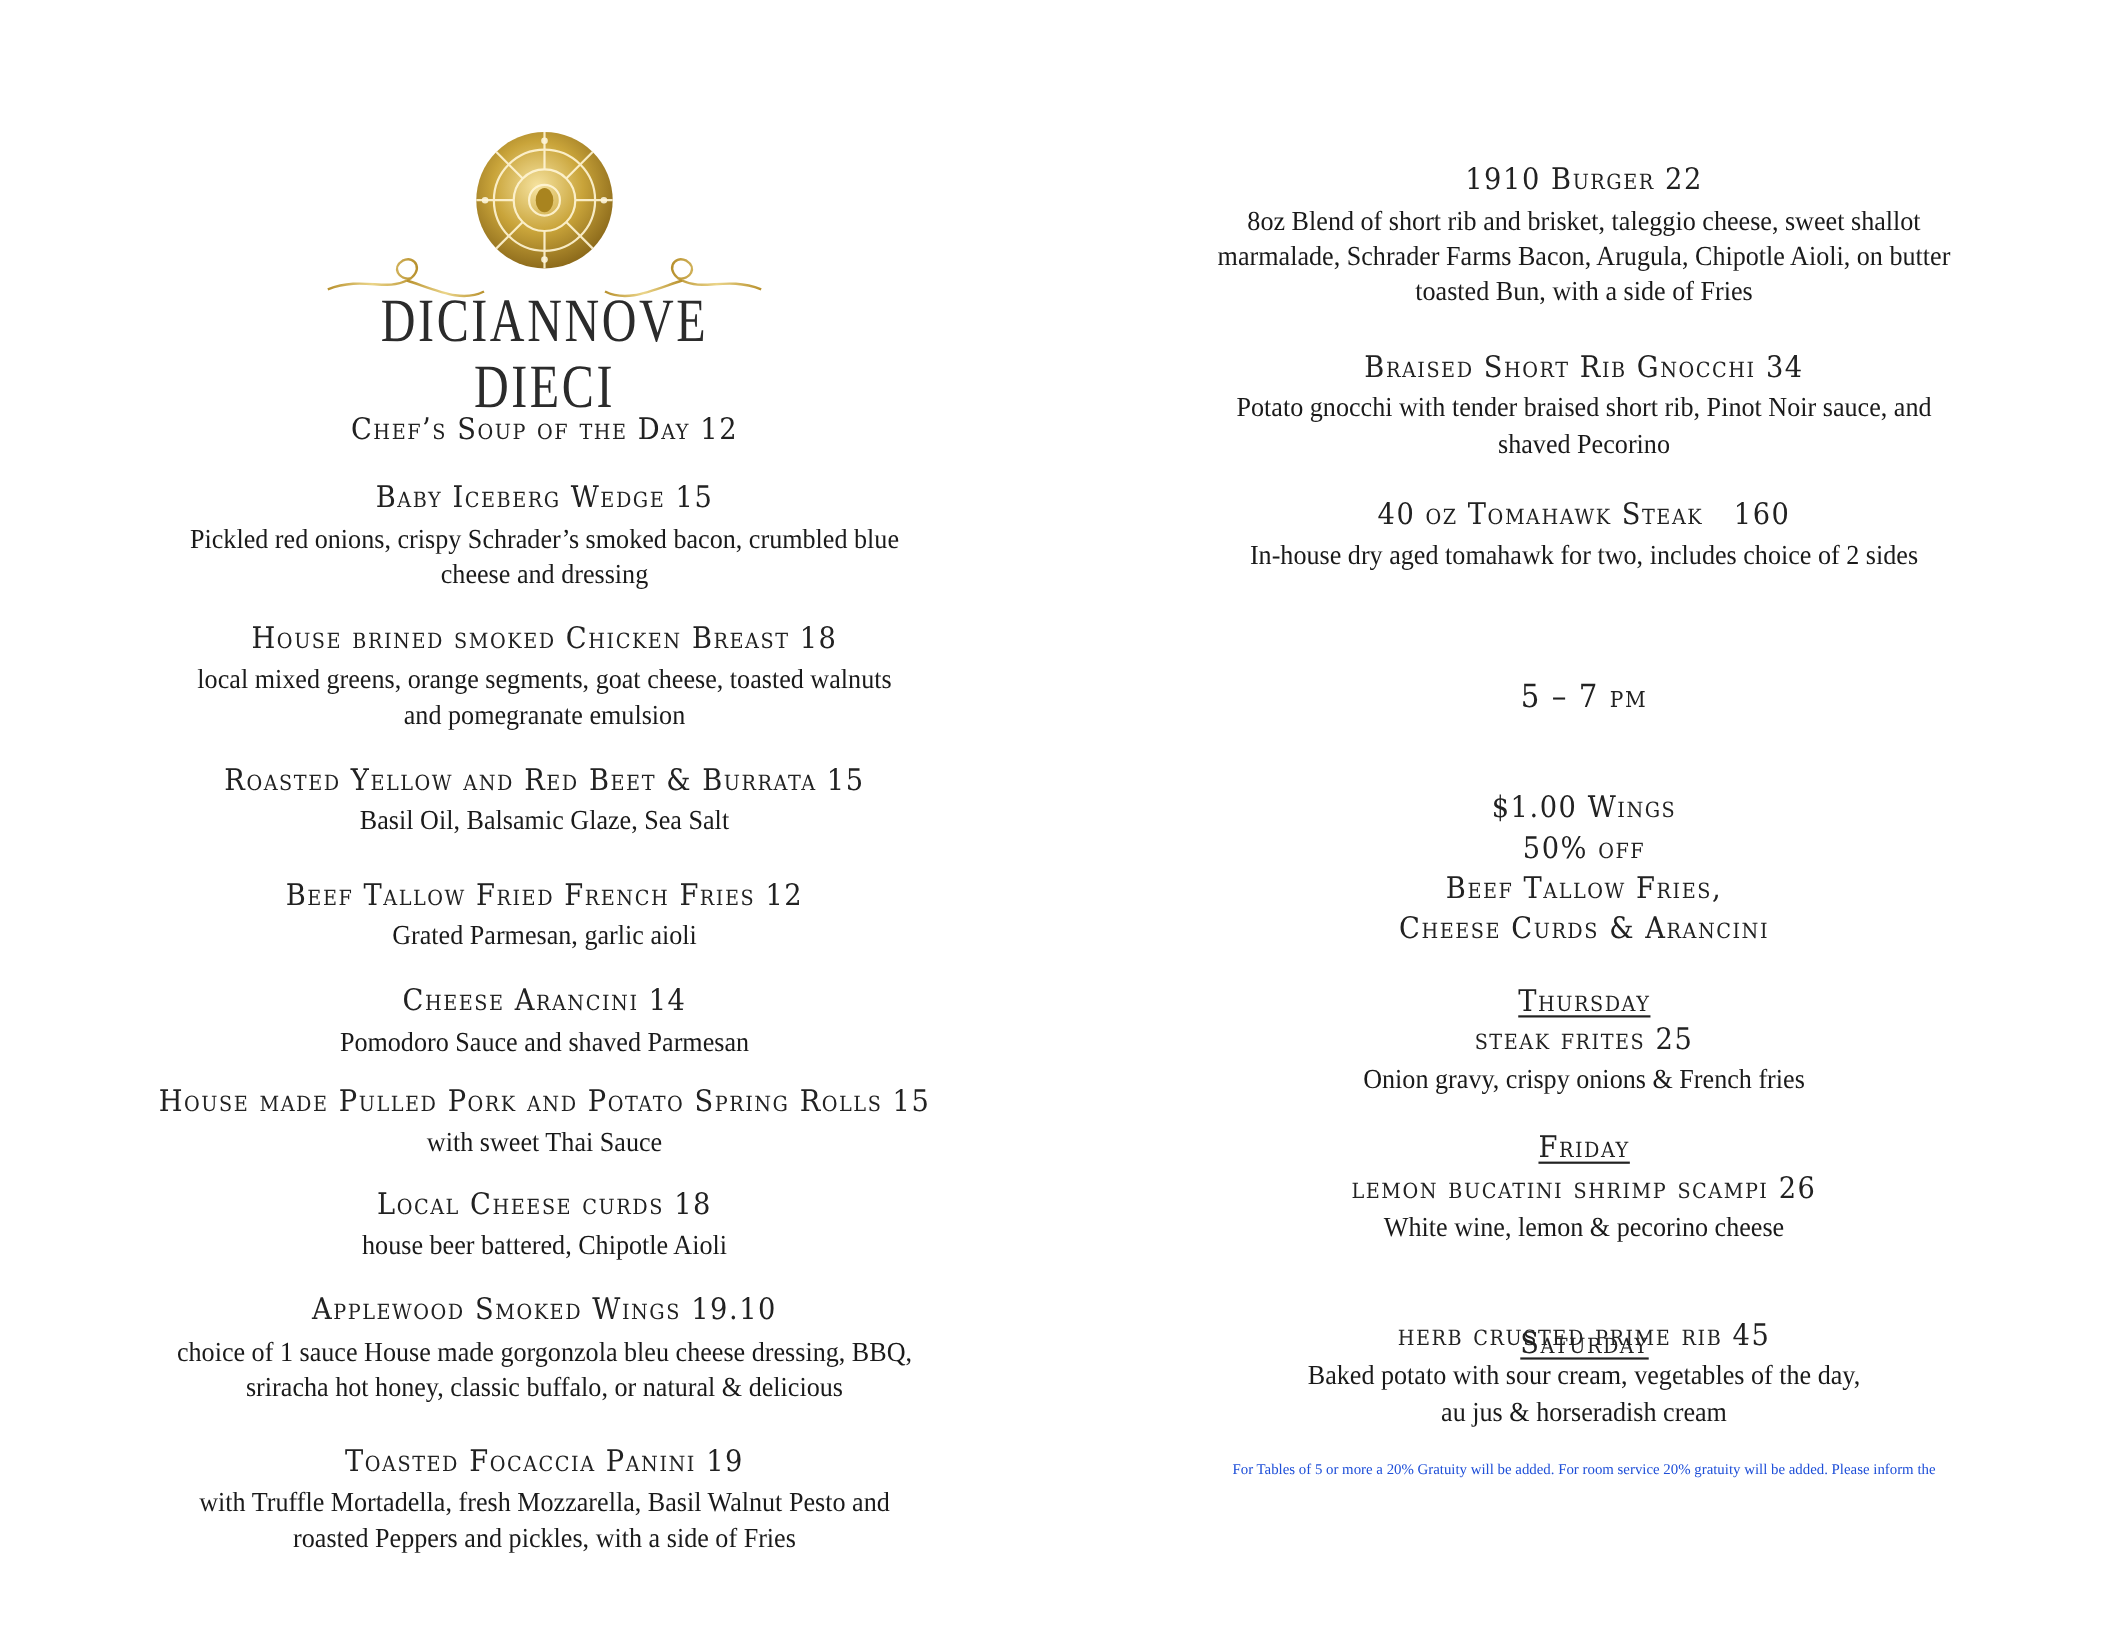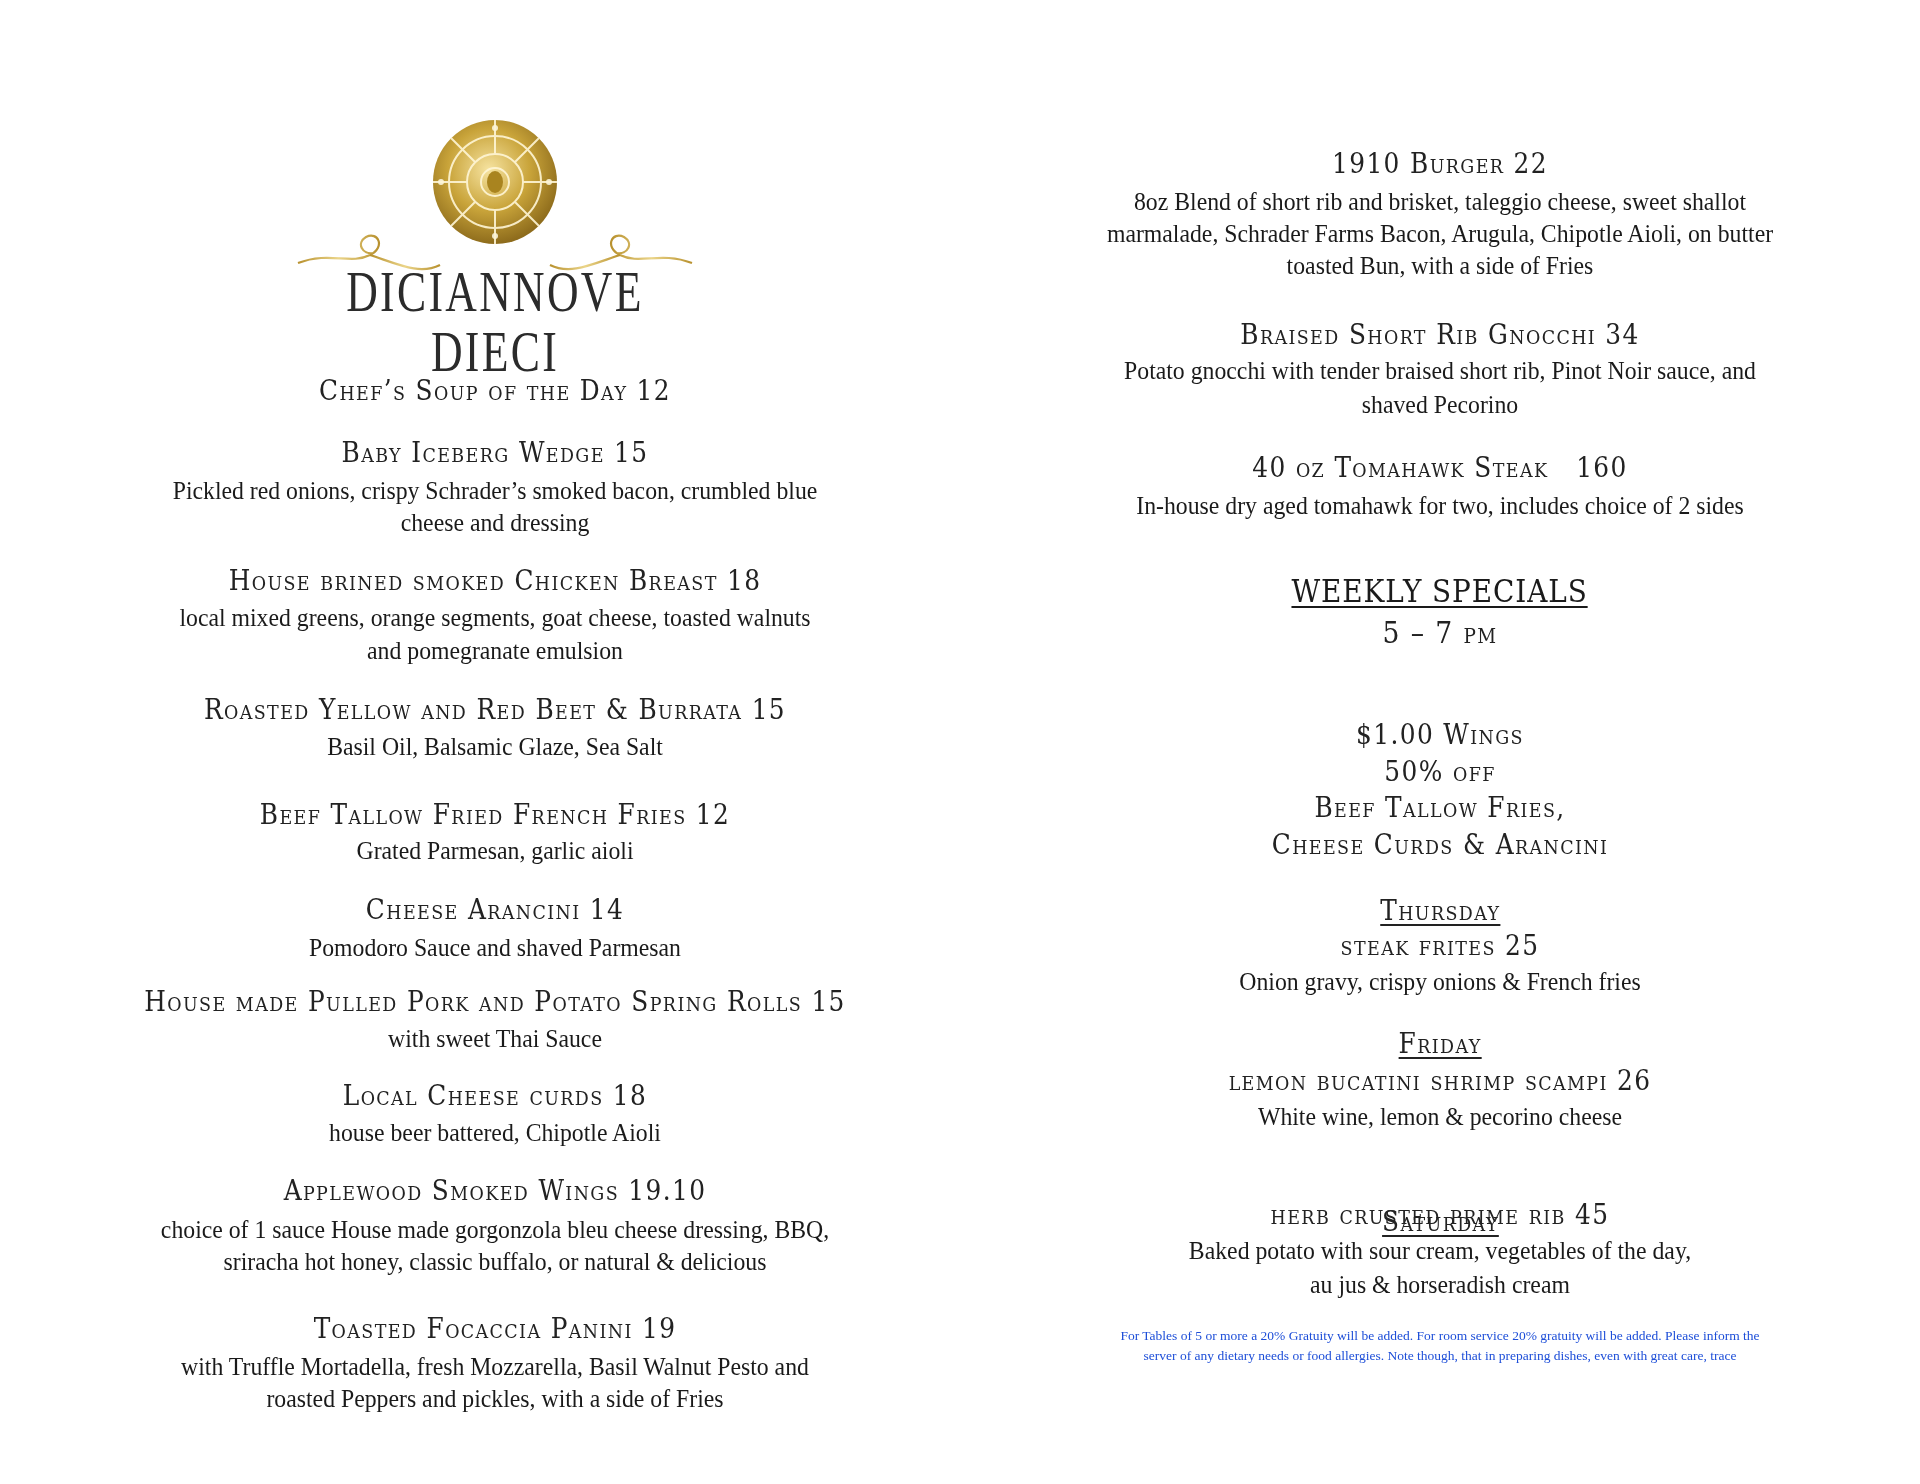--- a/index.html
+++ b/index.html
@@ -98,23 +98,20 @@
   <div class="line desc" style="top:218px">marmalade, Schrader Farms Bacon, Arugula, Chipotle Aioli, on butter</div>
   <div class="line desc" style="top:250px">toasted Bun, with a side of Fries</div>
 
   <div class="line head" style="top:318px">Braised Short Rib Gnocchi 34</div>
   <div class="line desc" style="top:355px">Potato gnocchi with tender braised short rib, Pinot Noir sauce, and</div>
   <div class="line desc" style="top:389px">shaved Pecorino</div>
 
   <div class="line head" style="top:451px;white-space:pre">40 oz Tomahawk Steak   160</div>
   <div class="line desc" style="top:490px">In-house dry aged tomahawk for two, includes choice of 2 sides</div>
 
-  <div class="line" style="top:572px">
-    <span class="bigspecial u" style="display:inline-block">WEEKLY SPECIALS</span>
-  </div>
   <div class="line head" style="top:616px;font-size:29px">5 – 7 pm</div>
 
   <div class="line head" style="top:718px">$1.00 Wings</div>
   <div class="line head" style="top:755px">50% off</div>
   <div class="line head" style="top:791px">Beef Tallow Fries,</div>
   <div class="line head" style="top:828px">Cheese Curds &amp; Arancini</div>
 
   <div class="line" style="top:894px">
     <span class="head u" style="display:inline-block">Thursday</span>
   </div>
@@ -130,14 +127,13 @@
   <div class="line" style="top:1205px">
     <span class="head u" style="display:inline-block">Saturday</span>
   </div>
   <div class="line head" style="top:1198px">herb crusted prime rib 45</div>
   <div class="line desc" style="top:1235px">Baked potato with sour cream, vegetables of the day,</div>
   <div class="line desc" style="top:1269px">au jus &amp; horseradish cream</div>
 </div>
 
 <div class="footer">
   <div>For Tables of 5 or more a 20% Gratuity will be added. For room service 20% gratuity will be added. Please inform the</div>
-  <div>server of any dietary needs or food allergies. Note though, that in preparing dishes, even with great care, trace</div>
 </div>
 
 </body></html>

